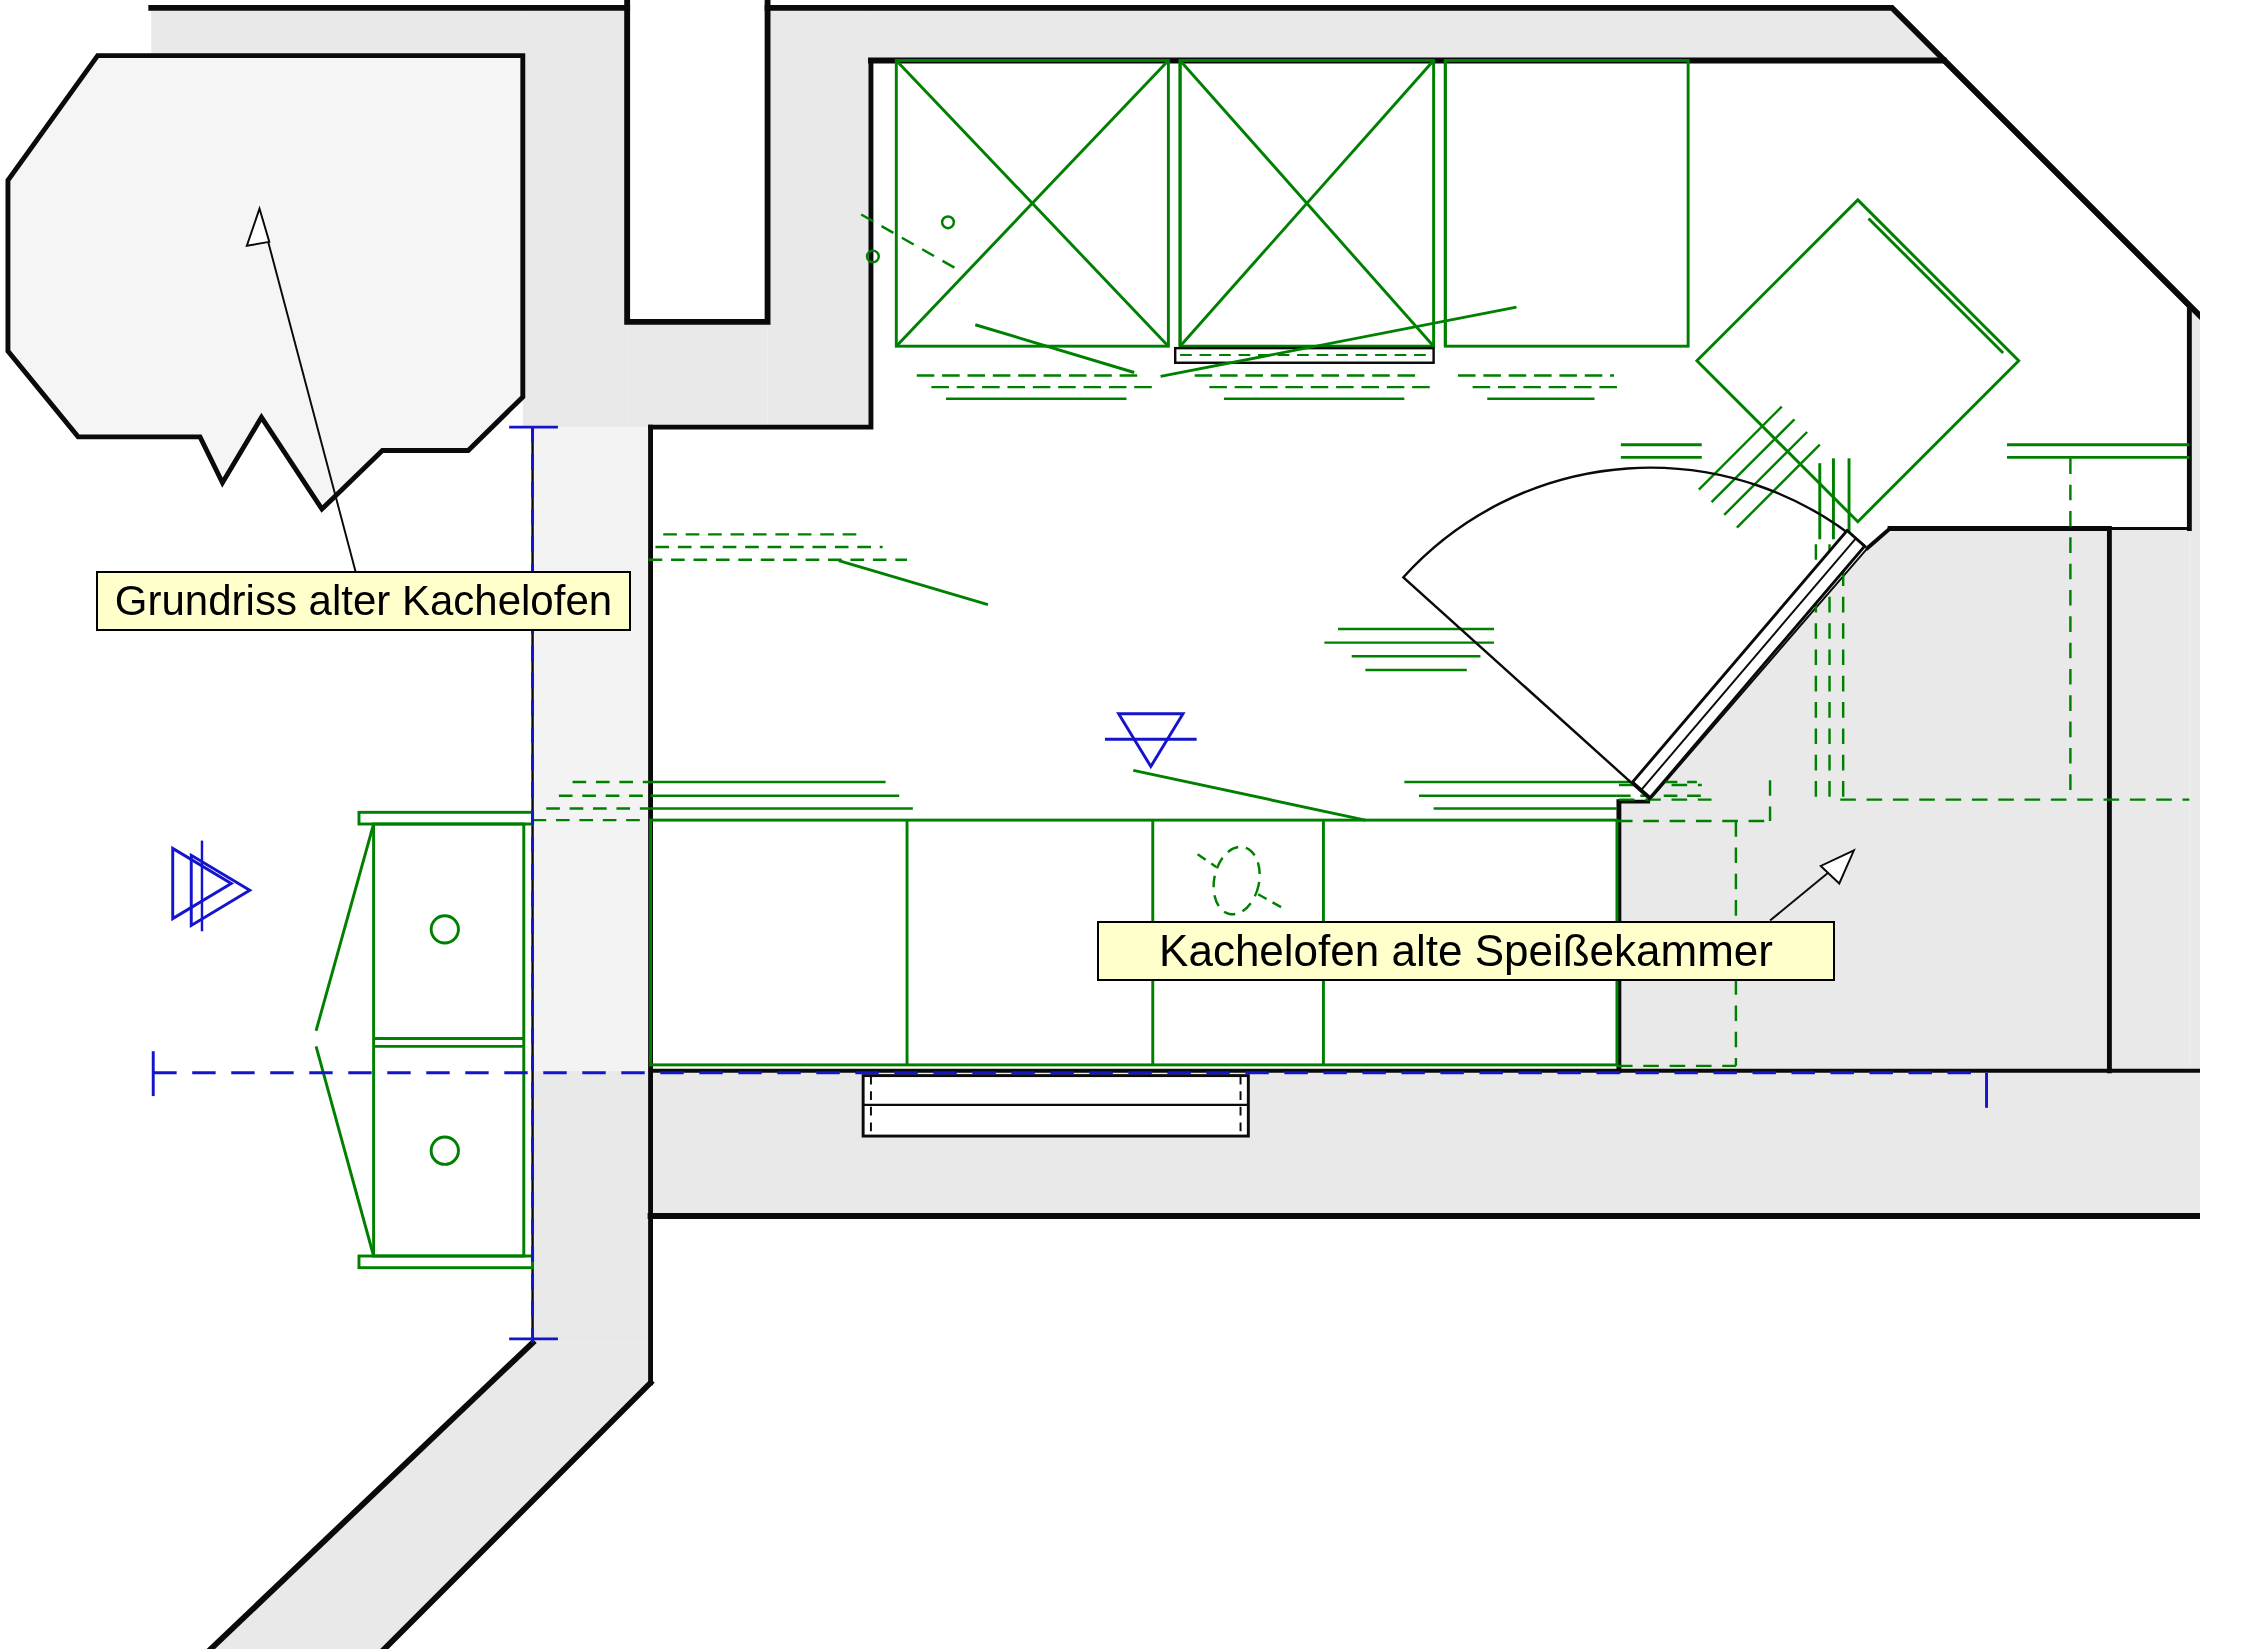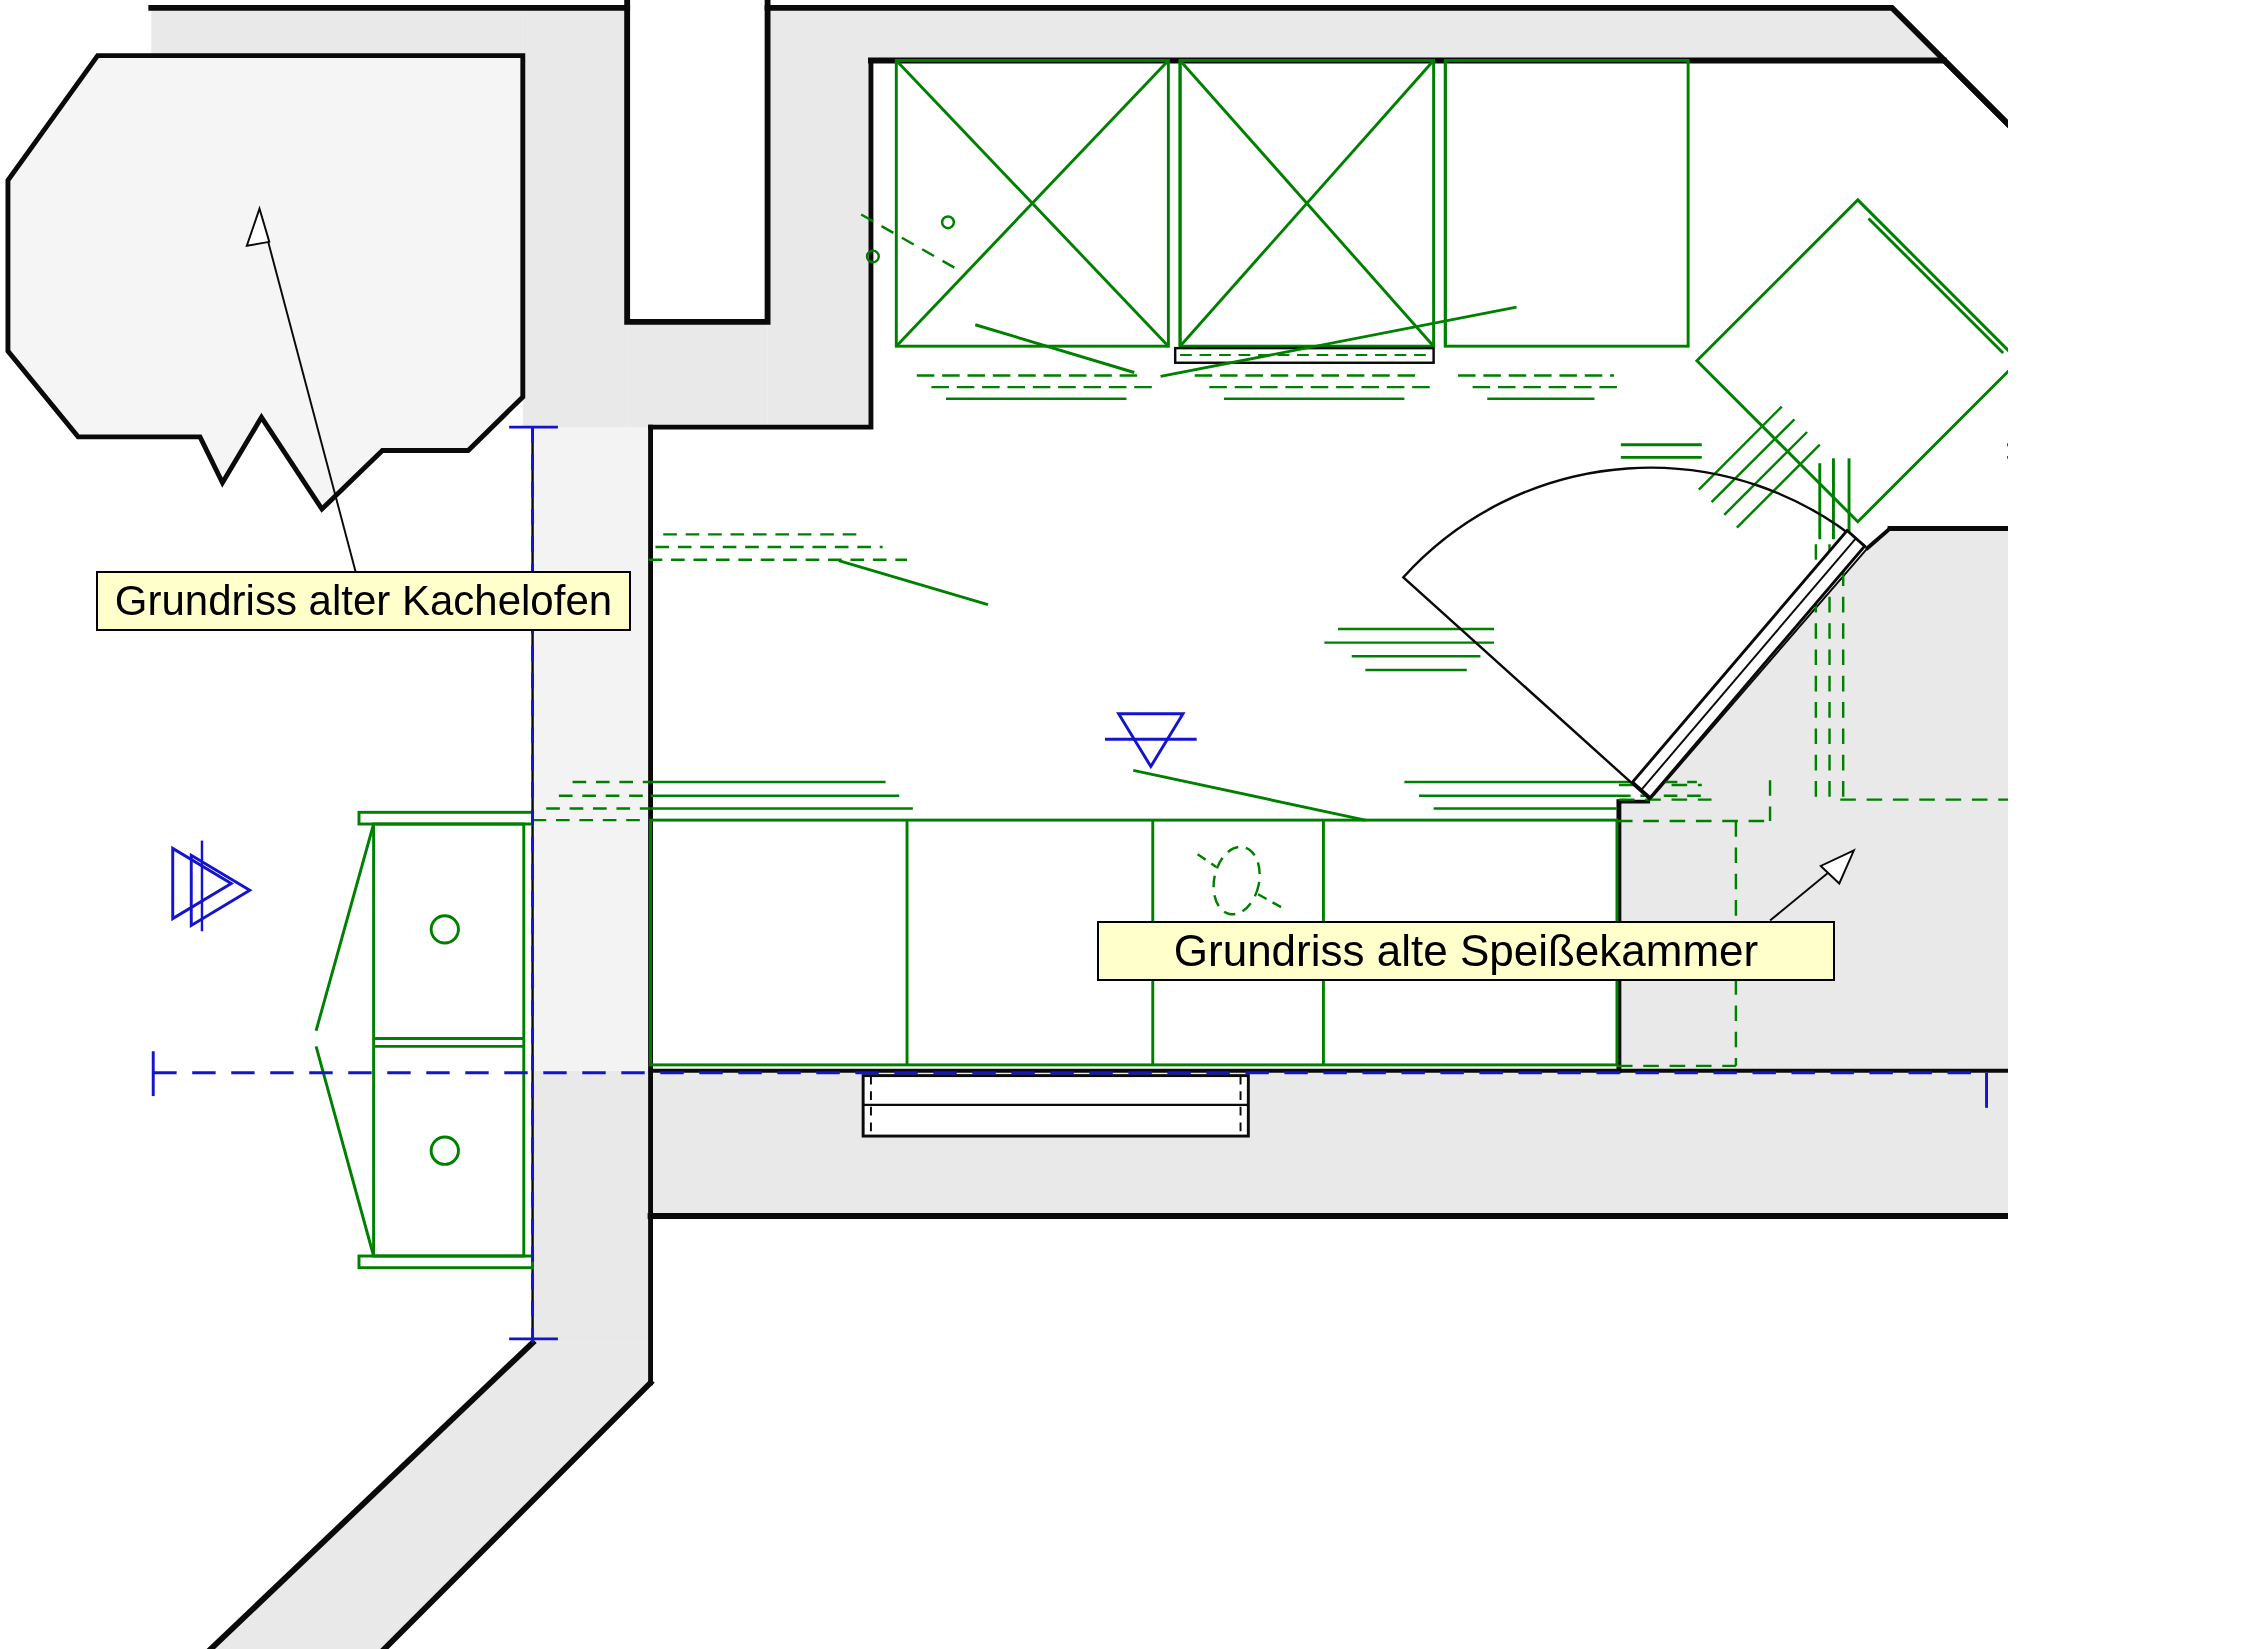--- a/index.html
+++ b/index.html
@@ -1,21 +1,21 @@
 <!DOCTYPE html>
 <html style="--wall-fill: #e9e9e9; --stove-fill: #f5f5f5; --strip-fill: #f3f3f3; --outline: #0a0a0a; --cad-green: #008000; --cad-blue: #1414cc; --label-bg: #ffffcc; --label-border: #000000; --label-text: #000000;"><head>
 <meta charset="utf-8">
 <style>
   :root{
     --wall-fill:#e9e9e9; --stove-fill:#f5f5f5; --strip-fill:#f3f3f3;
     --outline:#0a0a0a; --cad-green:#008000; --cad-blue:#1414cc;
     --label-bg:#ffffcc; --label-border:#000000; --label-text:#000000;
   }
   html,body{margin:0;padding:0;background:#ffffff;}
-  .canvas{position:relative;width:2008px;height:1649px;background:#ffffff;overflow:hidden;
+  .canvas{position:relative;width:2200px;height:1649px;background:#ffffff;overflow:hidden;
           font-family:"Liberation Sans", sans-serif;}
   svg{position:absolute;left:0;top:0;}
   .plan-label{position:absolute;background:var(--label-bg);border:2px solid var(--label-border);
     color:var(--label-text);white-space:nowrap;display:flex;align-items:center;justify-content:center;
     box-sizing:border-box;}
   #label-kachelofen{left:96px;top:571px;width:535px;height:60px;font-size:42px;}
   #label-speissekammer{left:1097px;top:921px;width:738px;height:60px;font-size:44px;}
 </style>
 </head>
 <body>
@@ -217,15 +217,15 @@
     <line x1="365" y1="588" x2="268" y2="222"></line>
     <polygon points="266,214 253,252 276,248" fill="#ffffff"></polygon>
   </g>
   <g stroke="var(--outline)" fill="none" stroke-width="2">
     <line x1="1815" y1="944" x2="1888" y2="884"></line>
     <polygon points="1901,872 1867,888 1886,906" fill="#ffffff"></polygon>
   </g>
 </svg>
 
   <div class="plan-label" id="label-kachelofen">Grundriss alter Kachelofen</div>
-  <div class="plan-label" id="label-speissekammer">Grundriss alte Speißekammer</div>
+  <div class="plan-label" id="label-speissekammer">Kachelofen alte Speißekammer</div>
 </div>
 
 
 </body></html>

